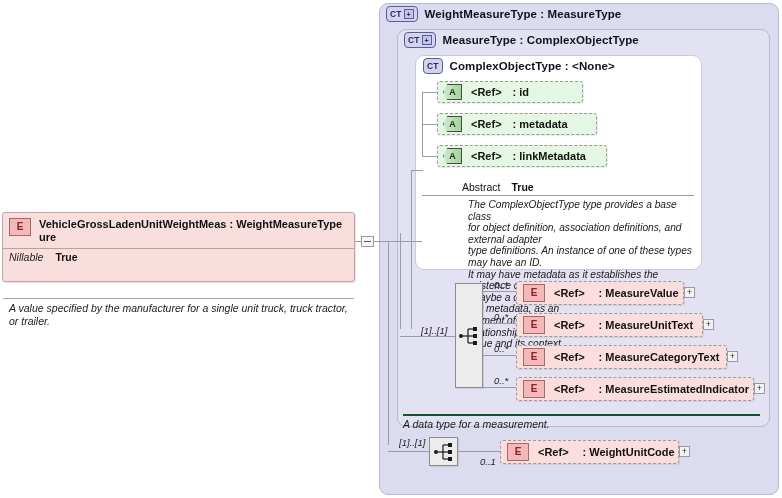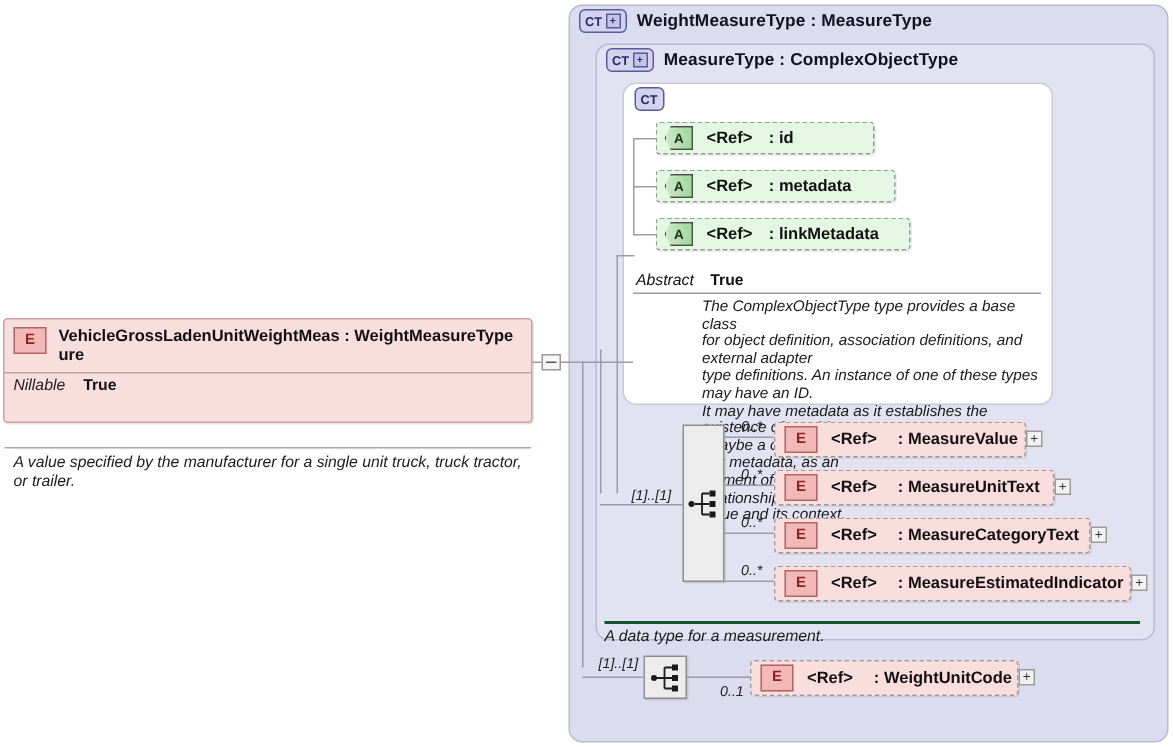--- a/index.html
+++ b/index.html
@@ -174,21 +174,21 @@
   
   .panel{
     position:absolute;box-sizing:border-box;
   }
   .panel .hdr{
     border-bottom:1px solid #9a9ab0;
     display:flex;align-items:center;gap:11px;
     padding:1px 2px 2px 2px;
     font-size:10.5px;
   }
-  .panel .hdr .k{font-style:italic;color:#111;}
+  .panel .hdr .k{color:#111;margin-left:38px;}
   .panel .hdr .v{font-weight:bold;color:#111;}
   .panel .body{
     padding:3px 2px 0 2px;
     font-style:italic;font-size:10.2px;line-height:11.6px;color:#1a1a1a;margin-left:44px;
   }
   .doc-line{
     position:absolute;
     font-style:italic;font-size:10.5px;color:#1a1a1a;
     border-top:2px solid #14532d;
     padding-top:2px;
@@ -219,20 +219,21 @@
     </span>
     <span>MeasureType : ComplexObjectType</span>
   </div>
 
   <div class="ct-box lvl3 abs" style="left:415px;top:55px;width:287px;height:215px;"></div>
 
   <div class="ct-header" style="left:423px;top:58px;">
     <span class="ct-icon">
       <span>CT</span>
     </span>
+    <span>ComplexObjectType : &lt;None&gt;</span>
   </div>
 
   <div class="line-v" style="left:422px;top:92px;height:64px;"></div>
   <div class="line-h" style="left:422px;top:92px;width:16px;"></div>
   <div class="line-h" style="left:422px;top:124px;width:16px;"></div>
   <div class="line-h" style="left:422px;top:156px;width:16px;"></div>
 
   <div class="attr-row" style="left:437px;top:81px;width:146px;">
     <span class="a-icon">
         <span>A</span>

